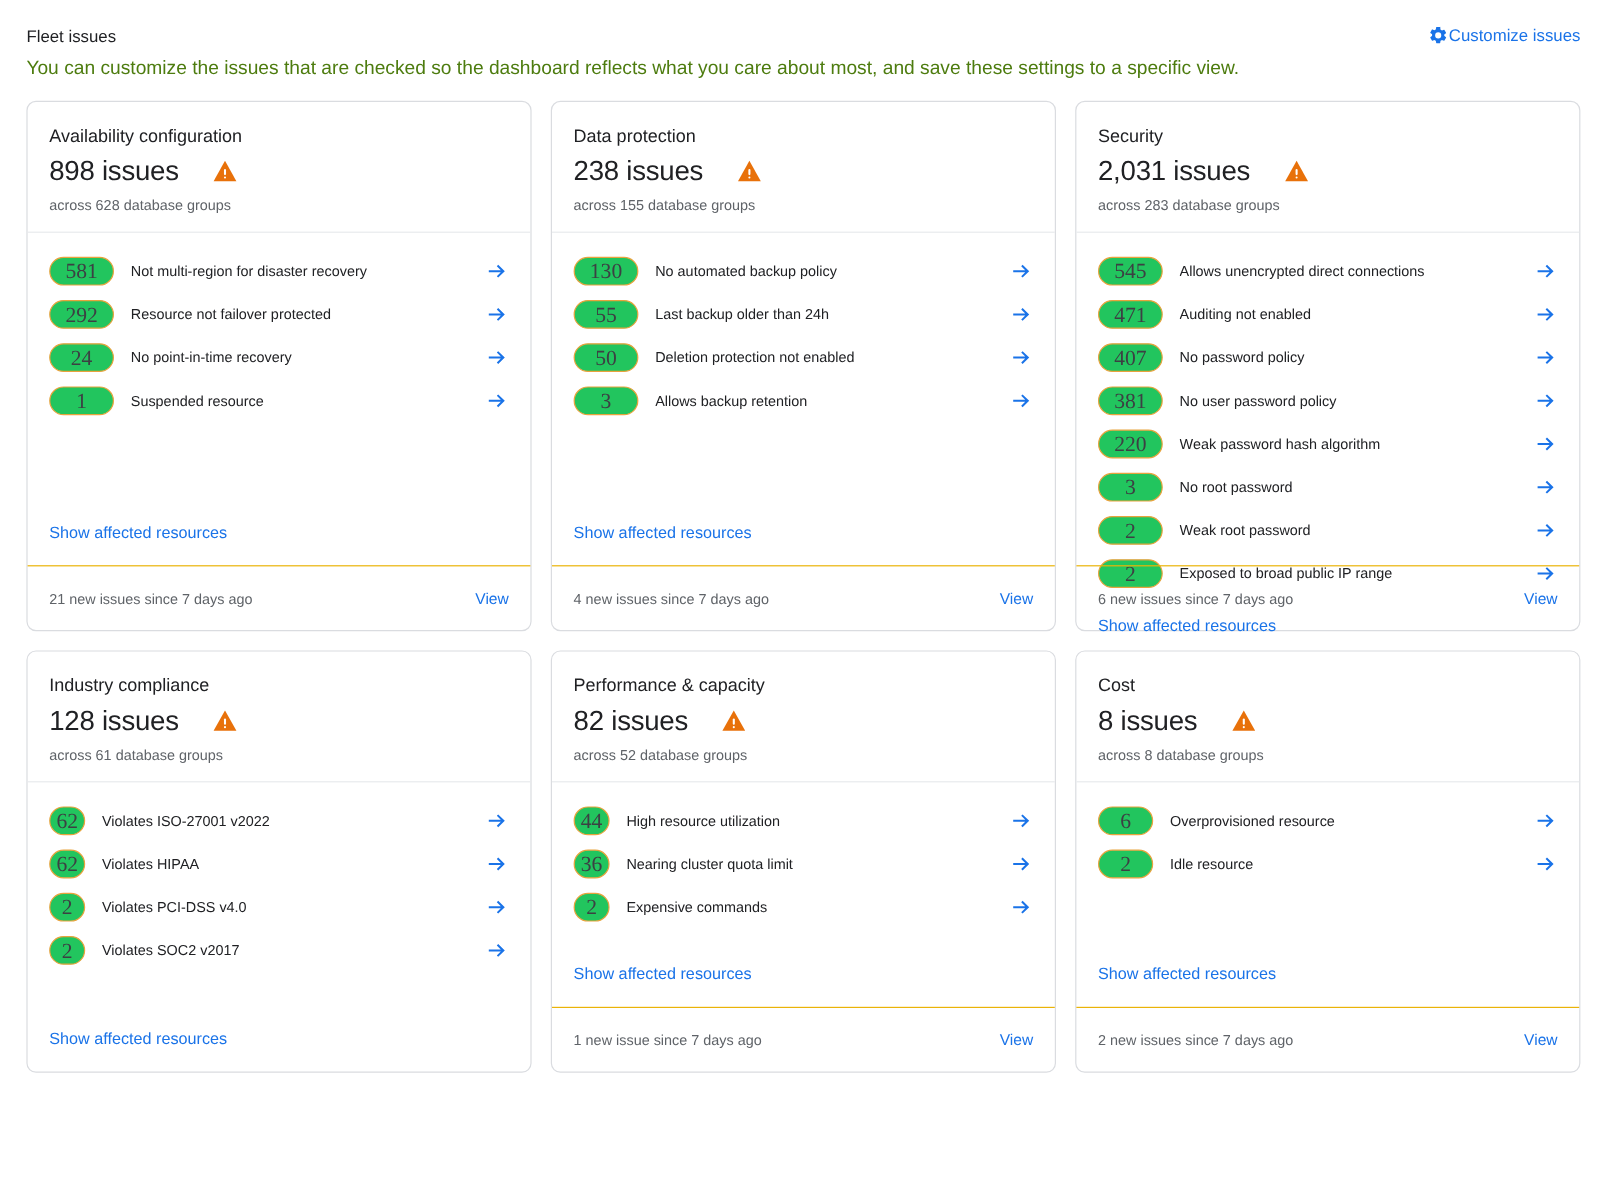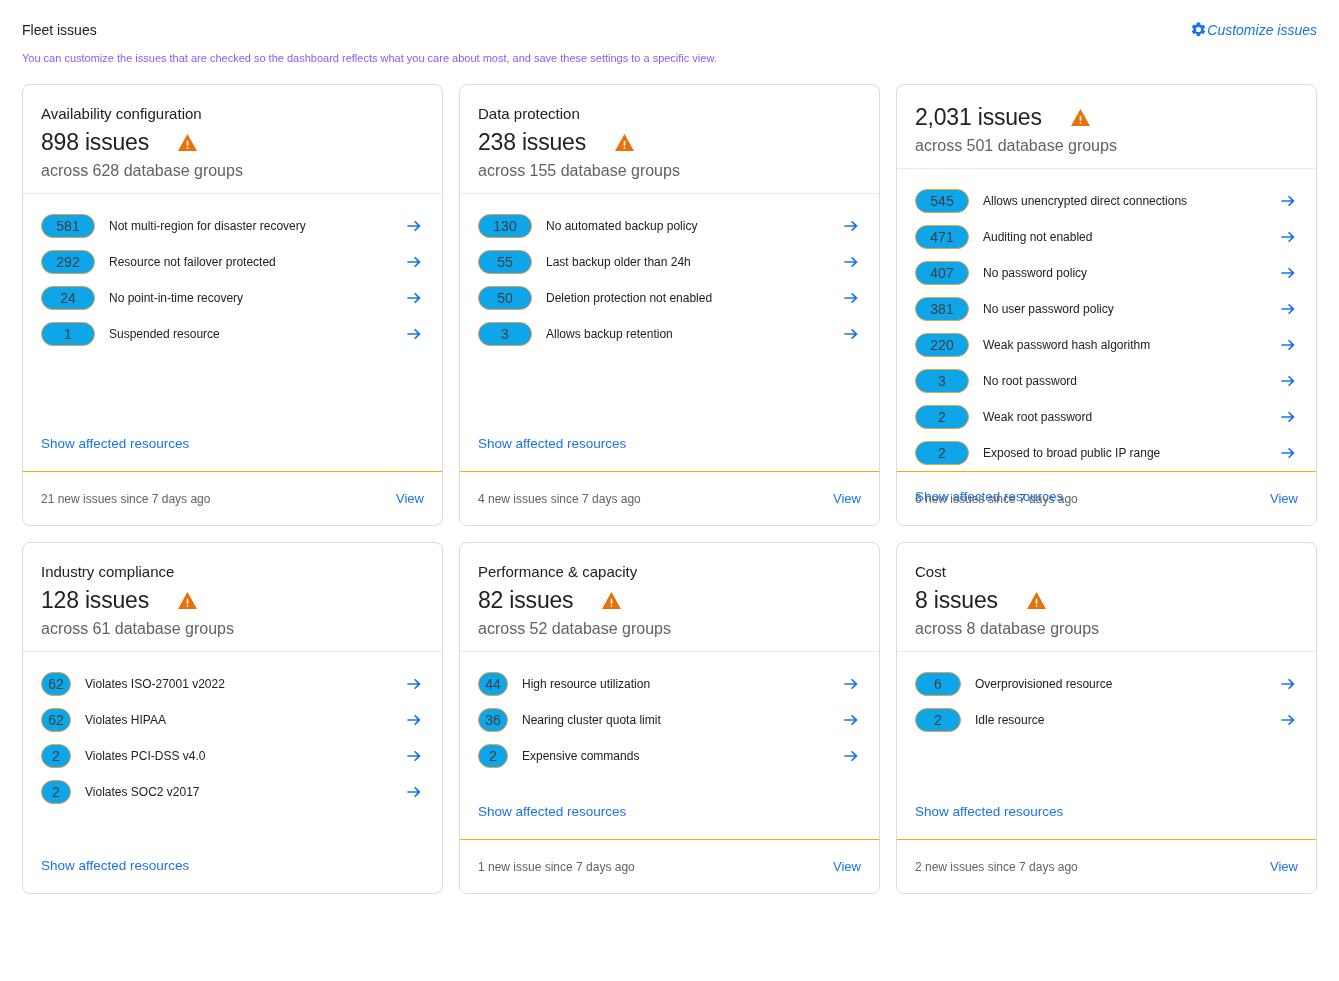--- a/index.html
+++ b/index.html
@@ -18,37 +18,36 @@
     position: relative;
   }
   .page-title {
     font-size: 14px;
     color: #202124;
     font-weight: 400;
     line-height: 24px;
     margin: 0 0 8px 0;
   }
   .page-subtitle {
-    font-size: 11px;
-    color: #8b5cf6;
+    font-size: 16px;
+    color: #4d7c0f;
     line-height: 16px;
     margin: 0;
   }
   .customize-link {
     position: absolute;
     right: 22px;
     top: 21px;
     display: flex;
-    align-items: flex-end;
+    align-items: flex-start;
     gap: 0;
     color: #1a73e8;
     font-size: 14px;
     cursor: pointer;
     user-select: none;
-    font-style: italic;
   }
   .gear-icon { display: block; width: 17px; height: 17px; }
 
   
   .cards-grid {
     display: grid;
     grid-template-columns: repeat(3, 1fr);
     gap: 16px 16px;
     padding: 18px 22px 0 22px;
   }
@@ -83,21 +82,21 @@
   }
   .count-text {
     font-size: 23px;
     color: #202124;
     line-height: 29px;
     font-weight: 400;
     letter-spacing: -0.2px;
   }
   .warn-icon { display: block; width: 21px; height: 19px; flex: none; }
   .card-scope {
-    font-size: 16px;
+    font-size: 12px;
     color: #5f6368;
     line-height: 16px;
     margin: 0;
   }
 
   .card-body {
     flex: 1 1 auto;
     padding: 14px 18px 0 18px;
     display: flex;
     flex-direction: column;
@@ -109,26 +108,27 @@
     display: flex;
     align-items: center;
     height: 36px;
     cursor: pointer;
   }
   .issue-badge {
     flex: none;
     height: 24px;
     line-height: 22px;
     border: 1px solid #e8a33d;
-    background: #0ea5e9;
+    background: #22c55e;
     border-radius: 14px;
     color: #3c4043;
-    font-size: 14px;
+    font-size: 18px;
     text-align: center;
     margin-right: 14px;
+    font-family: Liberation Serif, serif;
   }
   .w3 { width: 54px; }
   .w2 { width: 30px; }
   .w1 { width: 46px; }
   .issue-label {
     flex: 1 1 auto;
     font-size: 12px;
     color: #202124;
     line-height: 18px;
     white-space: nowrap;
@@ -306,31 +306,32 @@
           </div>
           <div class="show-affected">Show affected resources</div>
         </div>
         <div class="card-footer">
           <span class="footer-note">4 new issues since 7 days ago</span>
           <span class="footer-view">View</span>
         </div>
       </div>
       <div class="card row1">
         <div class="card-head">
+          <div class="card-category">Security</div>
           <div class="count-row">
             <span class="count-text">2,031 issues</span>
             <span>
               <svg class="warn-icon" viewBox="0 0 24 22" aria-hidden="true">
                 <path d="M12 1.2 23 20.8H1z" fill="#e8710a"></path>
                 <rect x="11" y="9" width="2" height="6" rx="1" fill="#fff"></rect>
                 <rect x="11" y="16.2" width="2" height="2.1" rx="1" fill="#fff"></rect>
               </svg>
             </span>
           </div>
-          <div class="card-scope">across 501 database groups</div>
+          <div class="card-scope">across 283 database groups</div>
         </div>
         <div class="card-body">
           <div class="issue-list">
             <div class="issue-row">
               <span class="issue-badge w3">545</span>
               <span class="issue-label">Allows unencrypted direct connections</span>
               <span>
                 <svg class="arrow-icon" viewBox="0 0 24 24" aria-hidden="true">
                   <path d="M13.4 5.6 12 7l4 4H4v2h12l-4 4 1.4 1.4L20 12z" fill="#1a73e8"></path>
                 </svg>

